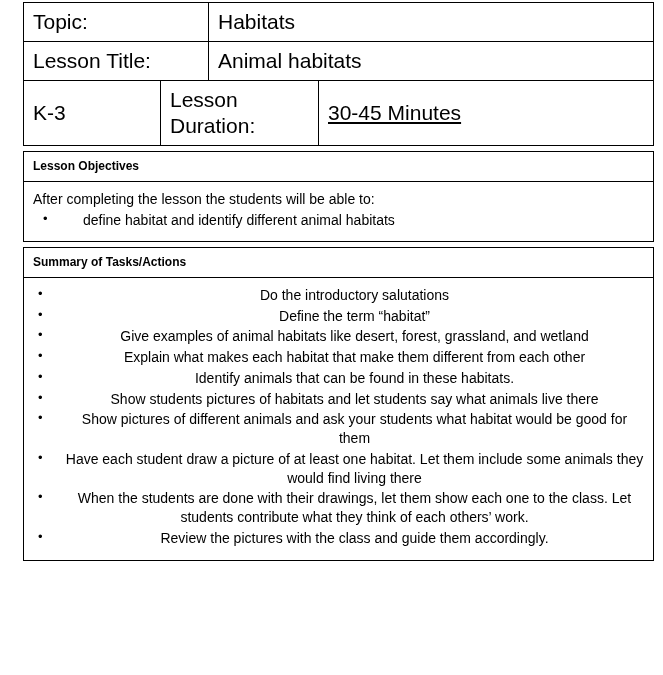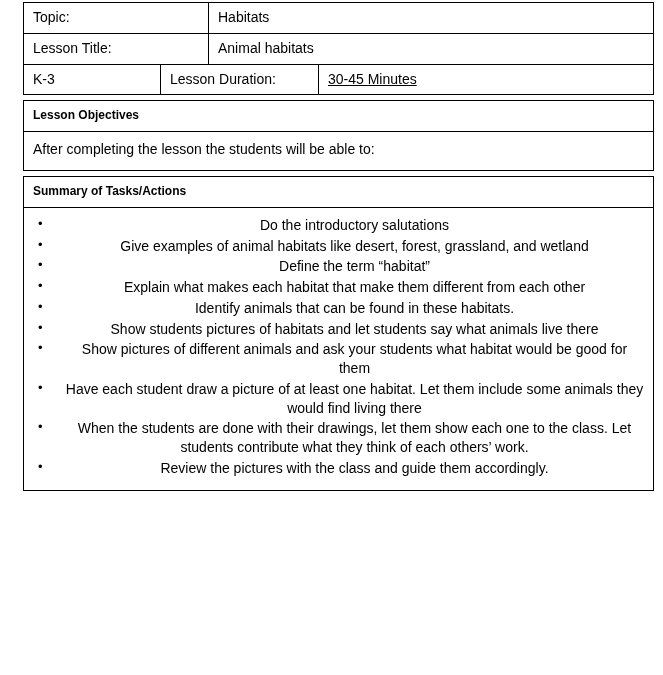--- a/index.html
+++ b/index.html
@@ -44,21 +44,21 @@
     display: flex;
     border-bottom: 1px solid #000000;
     align-items: stretch;
   }
   .row:last-child {
     border-bottom: none;
   }
 
   .cell {
     padding: 6px 9px 7px 9px;
-    font-size: 14px;
+    font-size: 21px;
     line-height: 1.2;
     display: flex;
     align-items: center;
     box-sizing: border-box;
   }
   .cell.label {
     width: 185px;
     flex: 0 0 185px;
     border-right: 1px solid #000000;
   }
@@ -154,31 +154,34 @@
         <div class="cell label2">Lesson Duration:</div>
         <div class="cell value-end">30-45 Minutes</div>
       </div>
 
     </div>
 
     <div class="block">
       <div class="section-head">Lesson Objectives</div>
       <div class="section-body">
         <p class="intro-line">After completing the lesson the students will be able to:</p>
+        <ul class="bullets wide">
+          <li>define habitat and identify different animal habitats</li>
+        </ul>
       </div>
     </div>
 
 
     <div class="block">
       <div class="section-head">Summary of Tasks/Actions</div>
       <div class="section-body">
         <ul class="bullets tasks">
           <li>Do the introductory salutations</li>
+          <li>Define the term “habitat”</li>
           <li>Give examples of animal habitats like desert, forest, grassland, and wetland</li>
-          <li>Define the term “habitat”</li>
           <li>Explain what makes each habitat that make them different from each other</li>
           <li>Identify animals that can be found in these habitats.</li>
           <li>Show students pictures of habitats and let students say what animals live there</li>
           <li>Show pictures of different animals and ask your students what habitat would be good for them</li>
           <li>Have each student draw a picture of at least one habitat. Let them include some animals they would find living there</li>
           <li>When the students are done with their drawings, let them show each one to the class. Let students contribute what they think of each others’ work.</li>
           <li>Review the pictures with the class and guide them accordingly.</li>
         </ul>
       </div>
     </div>

